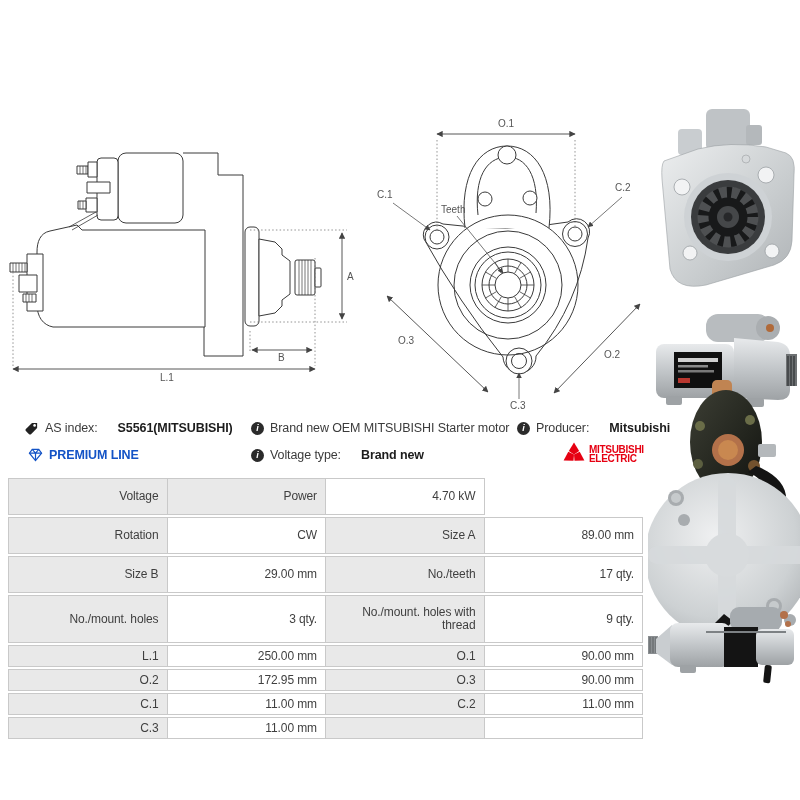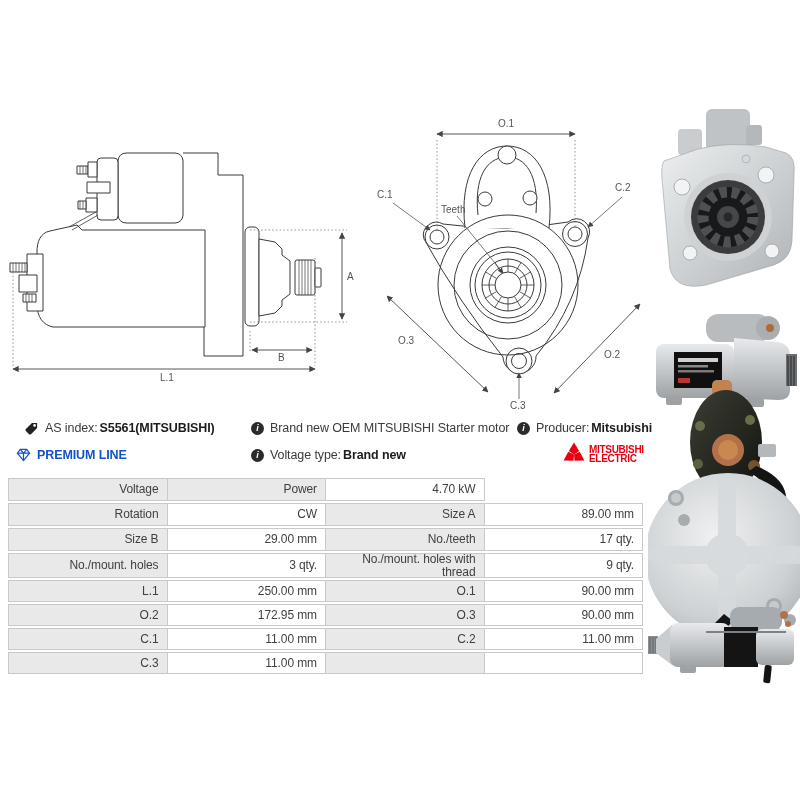--- a/index.html
+++ b/index.html
@@ -2,39 +2,39 @@
 <html><head>
 <meta charset="utf-8">
 <style>
   html,body{margin:0;padding:0;background:#fff;}
   .page{position:relative;width:800px;height:800px;background:#fff;overflow:hidden;
         font-family:"Liberation Sans",sans-serif;color:#3d3d3d;letter-spacing:-0.1px;}
   .abs{position:absolute;}
 
   
   .info-row{position:absolute;height:16px;display:flex;align-items:center;font-size:12.5px;color:#3b3b3b;}
-  .info-row b{color:#1c1c1c;margin-left:2px;}
+  .info-row b{color:#1c1c1c;margin-left:20px;}
   .info-row .lab{margin-left:6px;}
   .info-icon{width:13px;height:13px;border-radius:50%;background:#2b2b2b;color:#fff;
              display:inline-flex;align-items:center;justify-content:center;
              font-size:9px;font-weight:bold;font-style:italic;flex:0 0 13px;}
   .premium{color:#1353c6;font-weight:bold;font-size:12.5px;margin-left:6px;}
   .brand-logo{position:absolute;left:562px;top:441px;display:flex;align-items:center;}
   .brand-text{color:#e60012;font-weight:bold;font-size:10px;line-height:9px;letter-spacing:-0.3px;margin-left:3px;}
 
   
   .spec{position:absolute;left:8px;top:478px;width:638px;}
   .srow{display:flex;margin-bottom:2px;}
   .cell{box-sizing:border-box;border:1px solid #c9c9c9;flex:0 0 25%;max-width:25%;
         display:flex;align-items:center;justify-content:flex-end;
         padding:0 8px;font-size:12px;color:#3f3f3f;text-align:right;line-height:13px;}
   .cell + .cell{margin-left:-1px;}
   .cell.lbl{background:#e9e9e9;}
   .cell.val{background:#fff;}
-  .h23 .cell{height:23px;} .h33 .cell{height:25px;} .h22 .cell{height:22px;}
+  .h23 .cell{height:37px;} .h33 .cell{height:48px;} .h22 .cell{height:22px;}
 
   
   .draw line,.draw path,.draw rect,.draw circle,.draw ellipse{vector-effect:non-scaling-stroke;}
   .draw text{font-family:"Liberation Sans",sans-serif;font-size:10px;fill:#555;letter-spacing:0;}
 </style>
 </head>
 <body>
 
 <div class="page" data-name="product-spec-page">
 
@@ -279,21 +279,21 @@
     <span class="info-icon" data-name="info-icon">i</span>
     <span class="lab" data-name="description-text">Brand new OEM MITSUBISHI Starter motor</span>
   </div>
 
   <div class="info-row" style="left:517px;top:420px;" data-name="producer-row">
     <span class="info-icon" data-name="info-icon">i</span>
     <span class="lab" data-name="producer-label">Producer:</span>
     <b data-name="producer-value">Mitsubishi</b>
   </div>
 
-  <div class="info-row" style="left:16px;top:447px;" data-name="premium-line-row">
+  <div class="info-row" style="left:28px;top:447px;" data-name="premium-line-row">
     <svg width="15" height="14" viewBox="0 0 16 15" data-name="premium-diamond-icon">
       <g fill="none" stroke="#1353c6" stroke-width="1.3">
         <path d="M4.5,1.5 H11.5 L14.5,5.5 L8,13.5 L1.5,5.5 Z"></path>
         <path d="M1.5,5.5 H14.5 M4.5,1.5 L8,5.5 L11.5,1.5 M8,5.5 L8,13.2"></path>
       </g>
     </svg>
     <span class="premium" data-name="premium-line-label">PREMIUM LINE</span>
   </div>
 
   <div class="info-row" style="left:517px;top:447px;" data-name="product-type-row">

